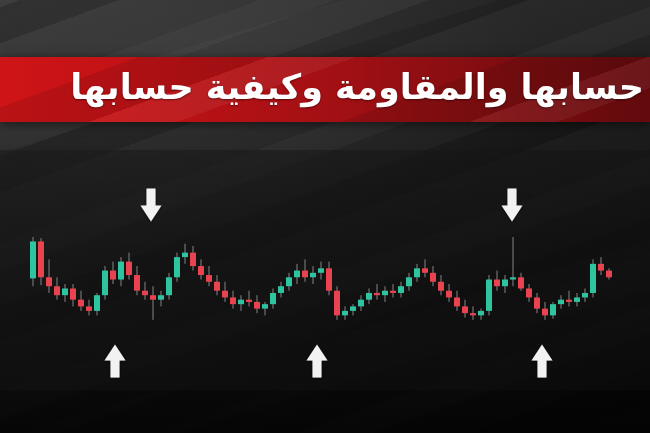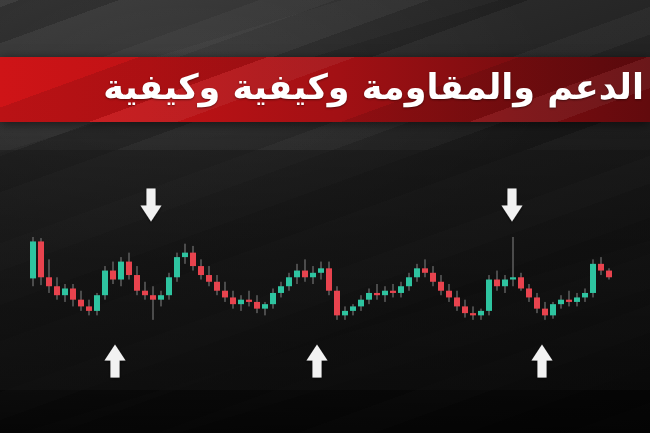--- a/index.html
+++ b/index.html
@@ -94,21 +94,21 @@
 
 <div id="stage">
 
   <div class="bg-base"></div>
   <div class="bg-stripes"></div>
   <div class="bg-stripes2"></div>
   <div class="bg-vignette"></div>
 
   <div class="banner">
     <div class="banner-sheen"></div>
-    <div class="banner-title">الدعم والمقاومة وكيفية وكيفية</div>
+    <div class="banner-title">حسابها والمقاومة وكيفية حسابها</div>
   </div>
 
   <div class="chart">
     <svg class="chart-svg" width="650" height="240" viewBox="0 0 650 240">
       <defs>
         <filter id="lineglow" x="-20%" y="-400%" width="140%" height="900%">
           <feGaussianBlur stdDeviation="2.4" result="b"></feGaussianBlur>
           <feMerge>
               <feMergeNode in="b"></feMergeNode>
               <feMergeNode in="SourceGraphic"></feMergeNode>

